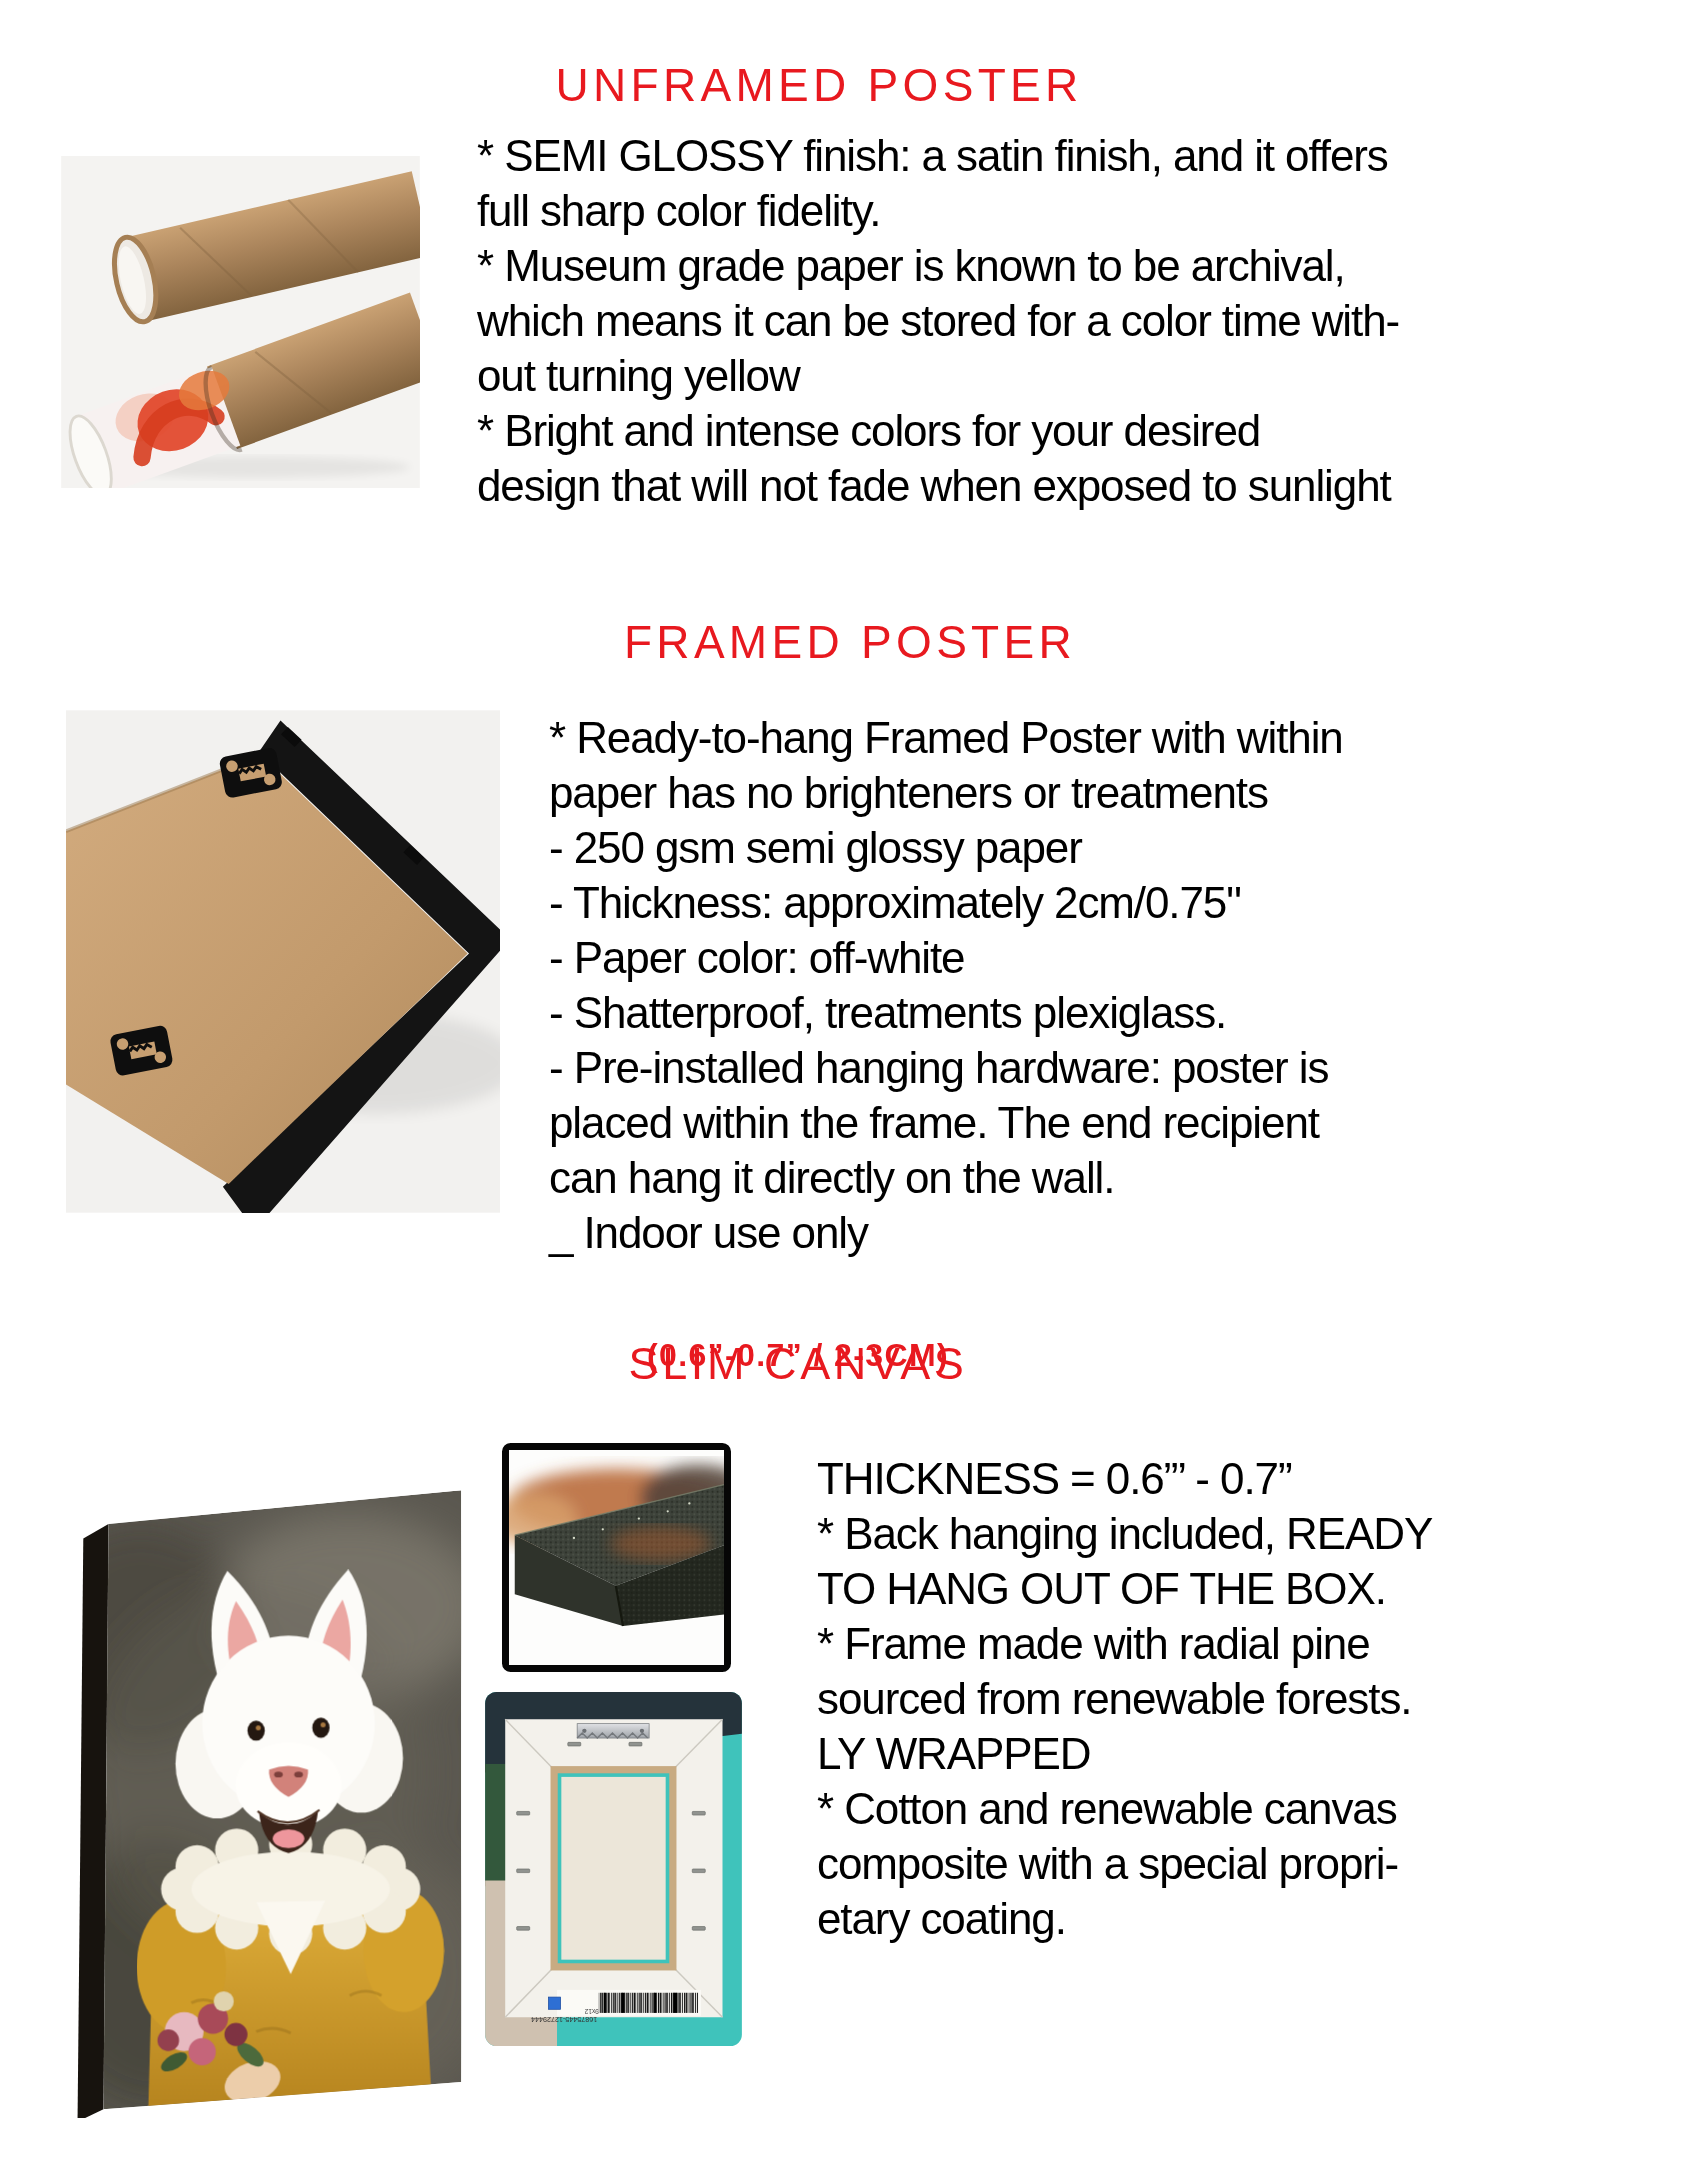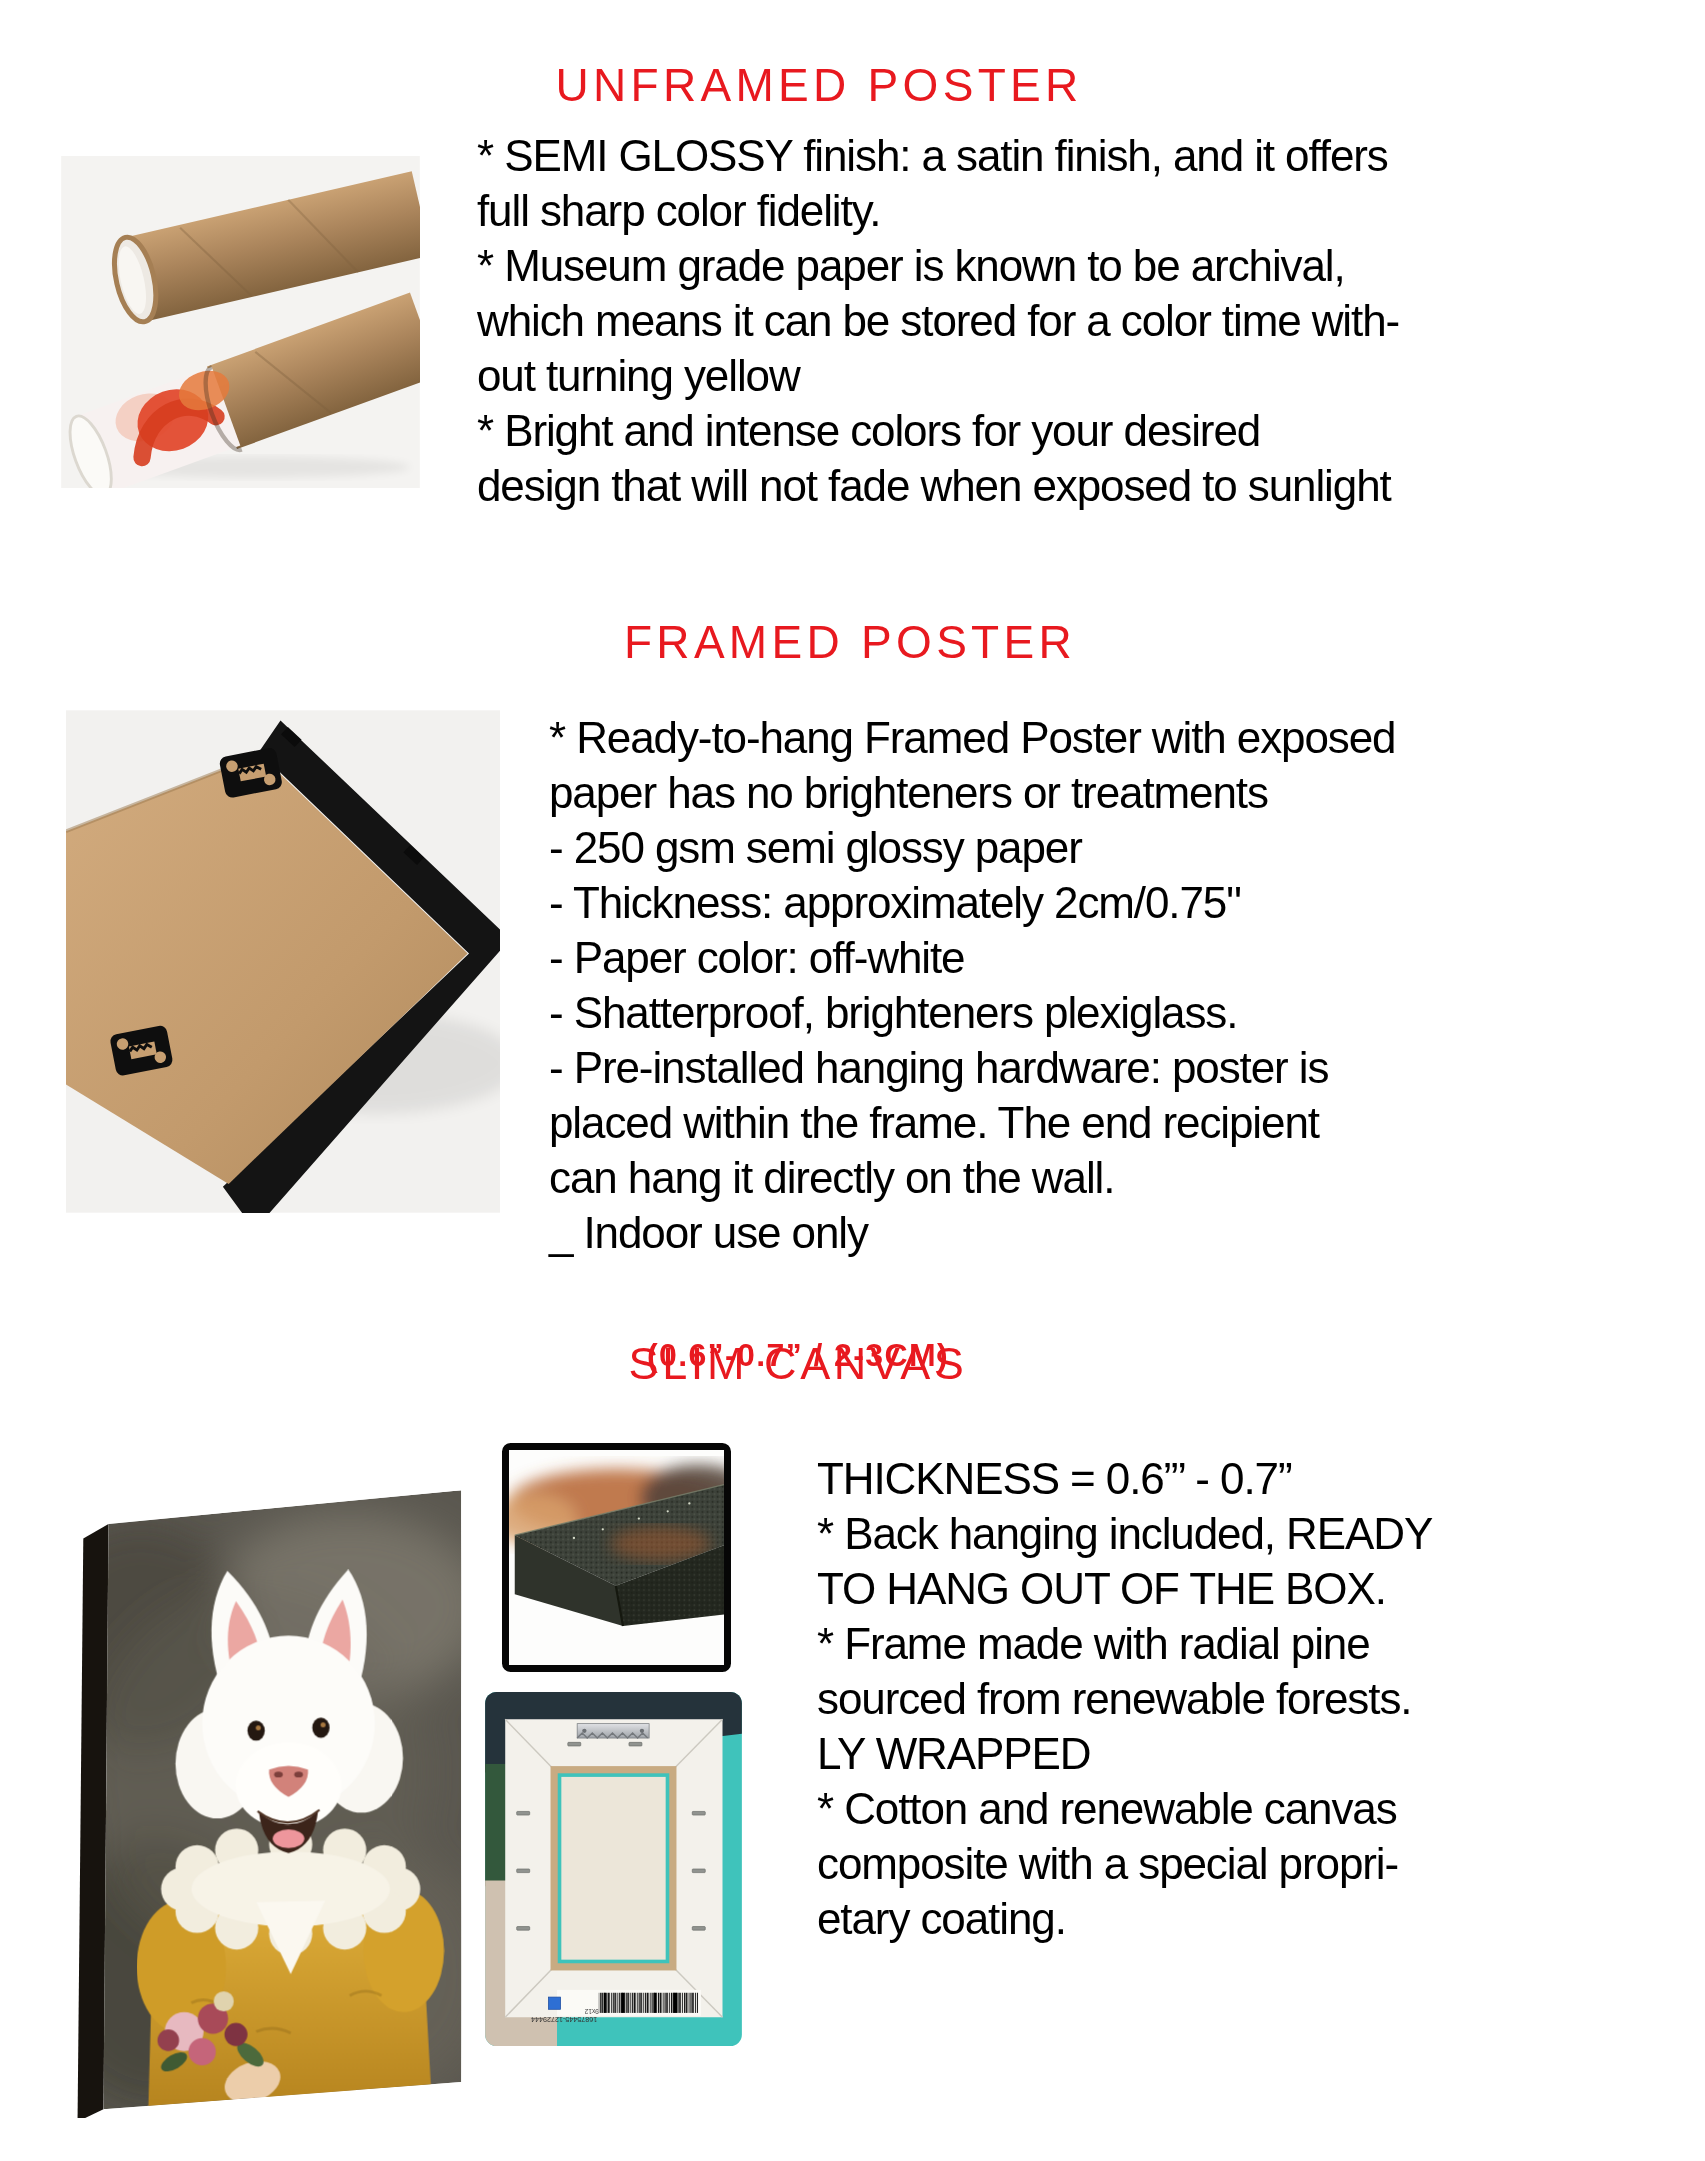--- a/index.html
+++ b/index.html
@@ -100,26 +100,26 @@
         <rect width="80" height="58" rx="10" fill="#0e0e0e"></rect>
         <circle cx="16" cy="15" r="8" fill="#c79f71"></circle>
         <circle cx="64" cy="43" r="8" fill="#c79f71"></circle>
         <rect x="24" y="20" width="36" height="18" fill="#c79f71"></rect>
         <path d="M24,27 l5,-5 l5,5 l5,-5 l5,5 l5,-5 l6,5" fill="none" stroke="#0e0e0e" stroke-width="4"></path>
       </g>
     </svg>
   </figure>
 
   <div class="body-text" style="left:513px;top:710px;">
-      <div class="tline">* Ready-to-hang Framed Poster with exposed</div>
+      <div class="tline">* Ready-to-hang Framed Poster with within</div>
       <div class="tline">paper has no brighteners or treatments</div>
       <div class="tline">- 250 gsm semi glossy paper</div>
       <div class="tline">- Thickness: approximately 2cm/0.75"</div>
       <div class="tline">- Paper color: off-white</div>
-      <div class="tline">- Shatterproof, brighteners plexiglass.</div>
+      <div class="tline">- Shatterproof, treatments plexiglass.</div>
       <div class="tline">- Pre-installed hanging hardware: poster is</div>
       <div class="tline">placed within the frame. The end recipient</div>
       <div class="tline">can hang it directly on the wall.</div>
       <div class="tline">_ Indoor use only</div>
     </div>
 
   <h2 class="sec-title" style="left:416px;top:1340px;width:764px;font-size:45px;letter-spacing:3.6px;">SLIM CANVAS</h2>
   <h3 class="sec-subtitle" style="left:416px;top:1333px;width:764px;">(0.6”-0.7” / 2-3CM)</h3>
 
   <figure class="photo" style="left:40px;top:1470px;width:425px;height:648px;">

